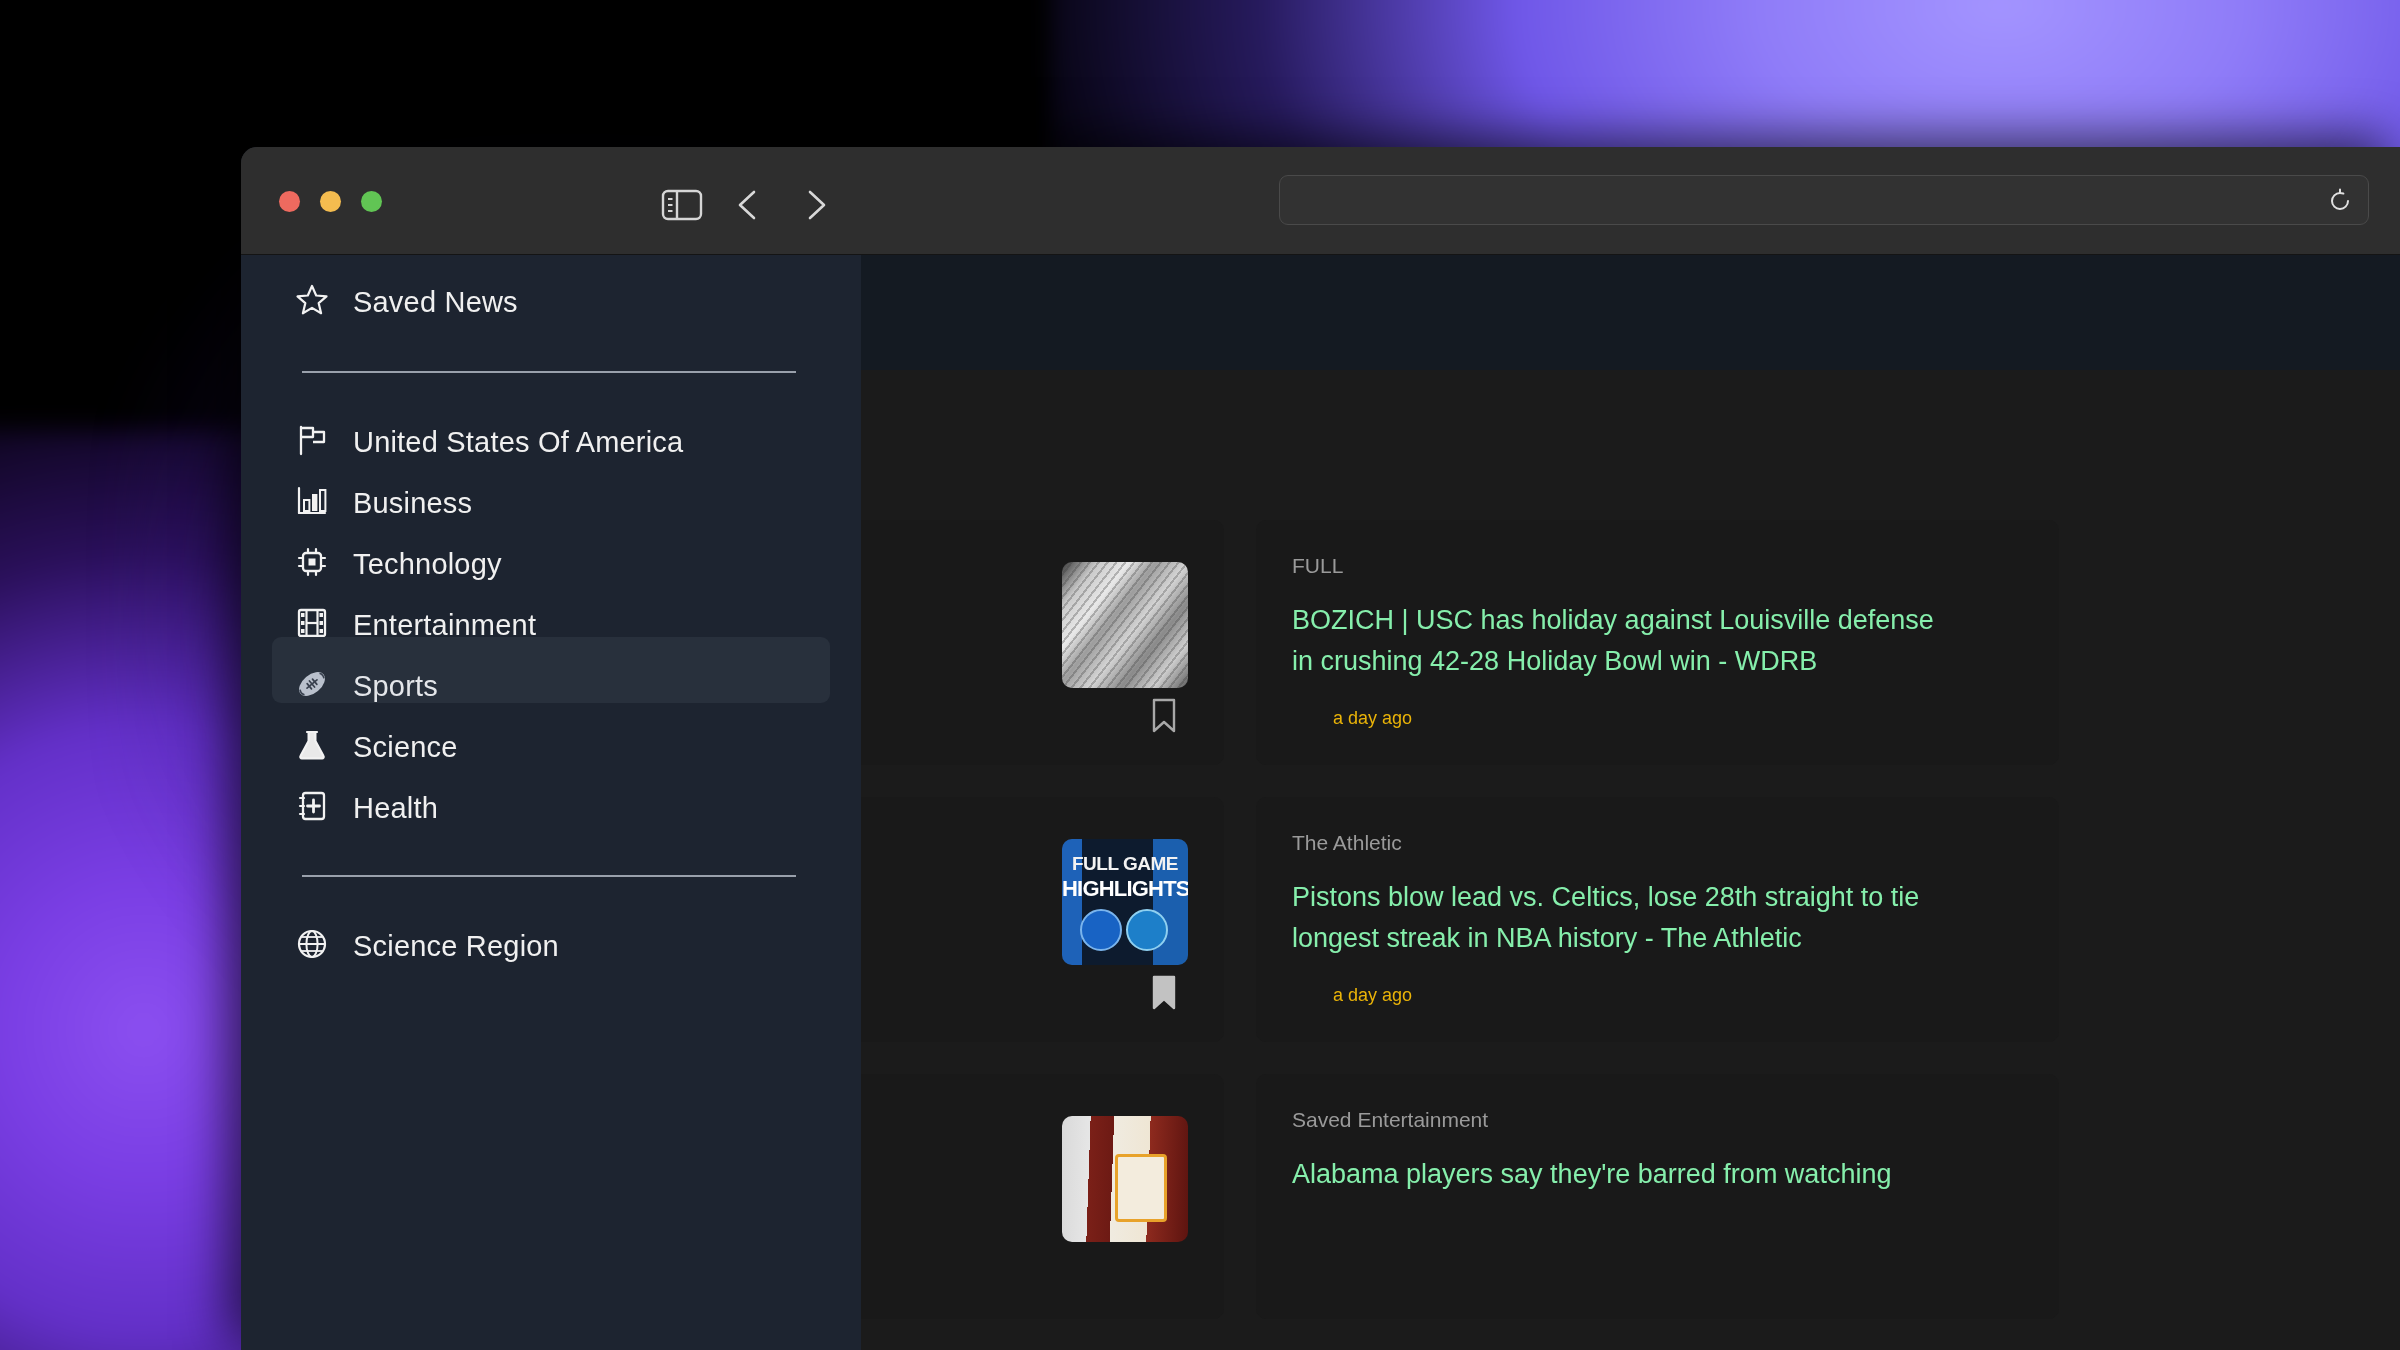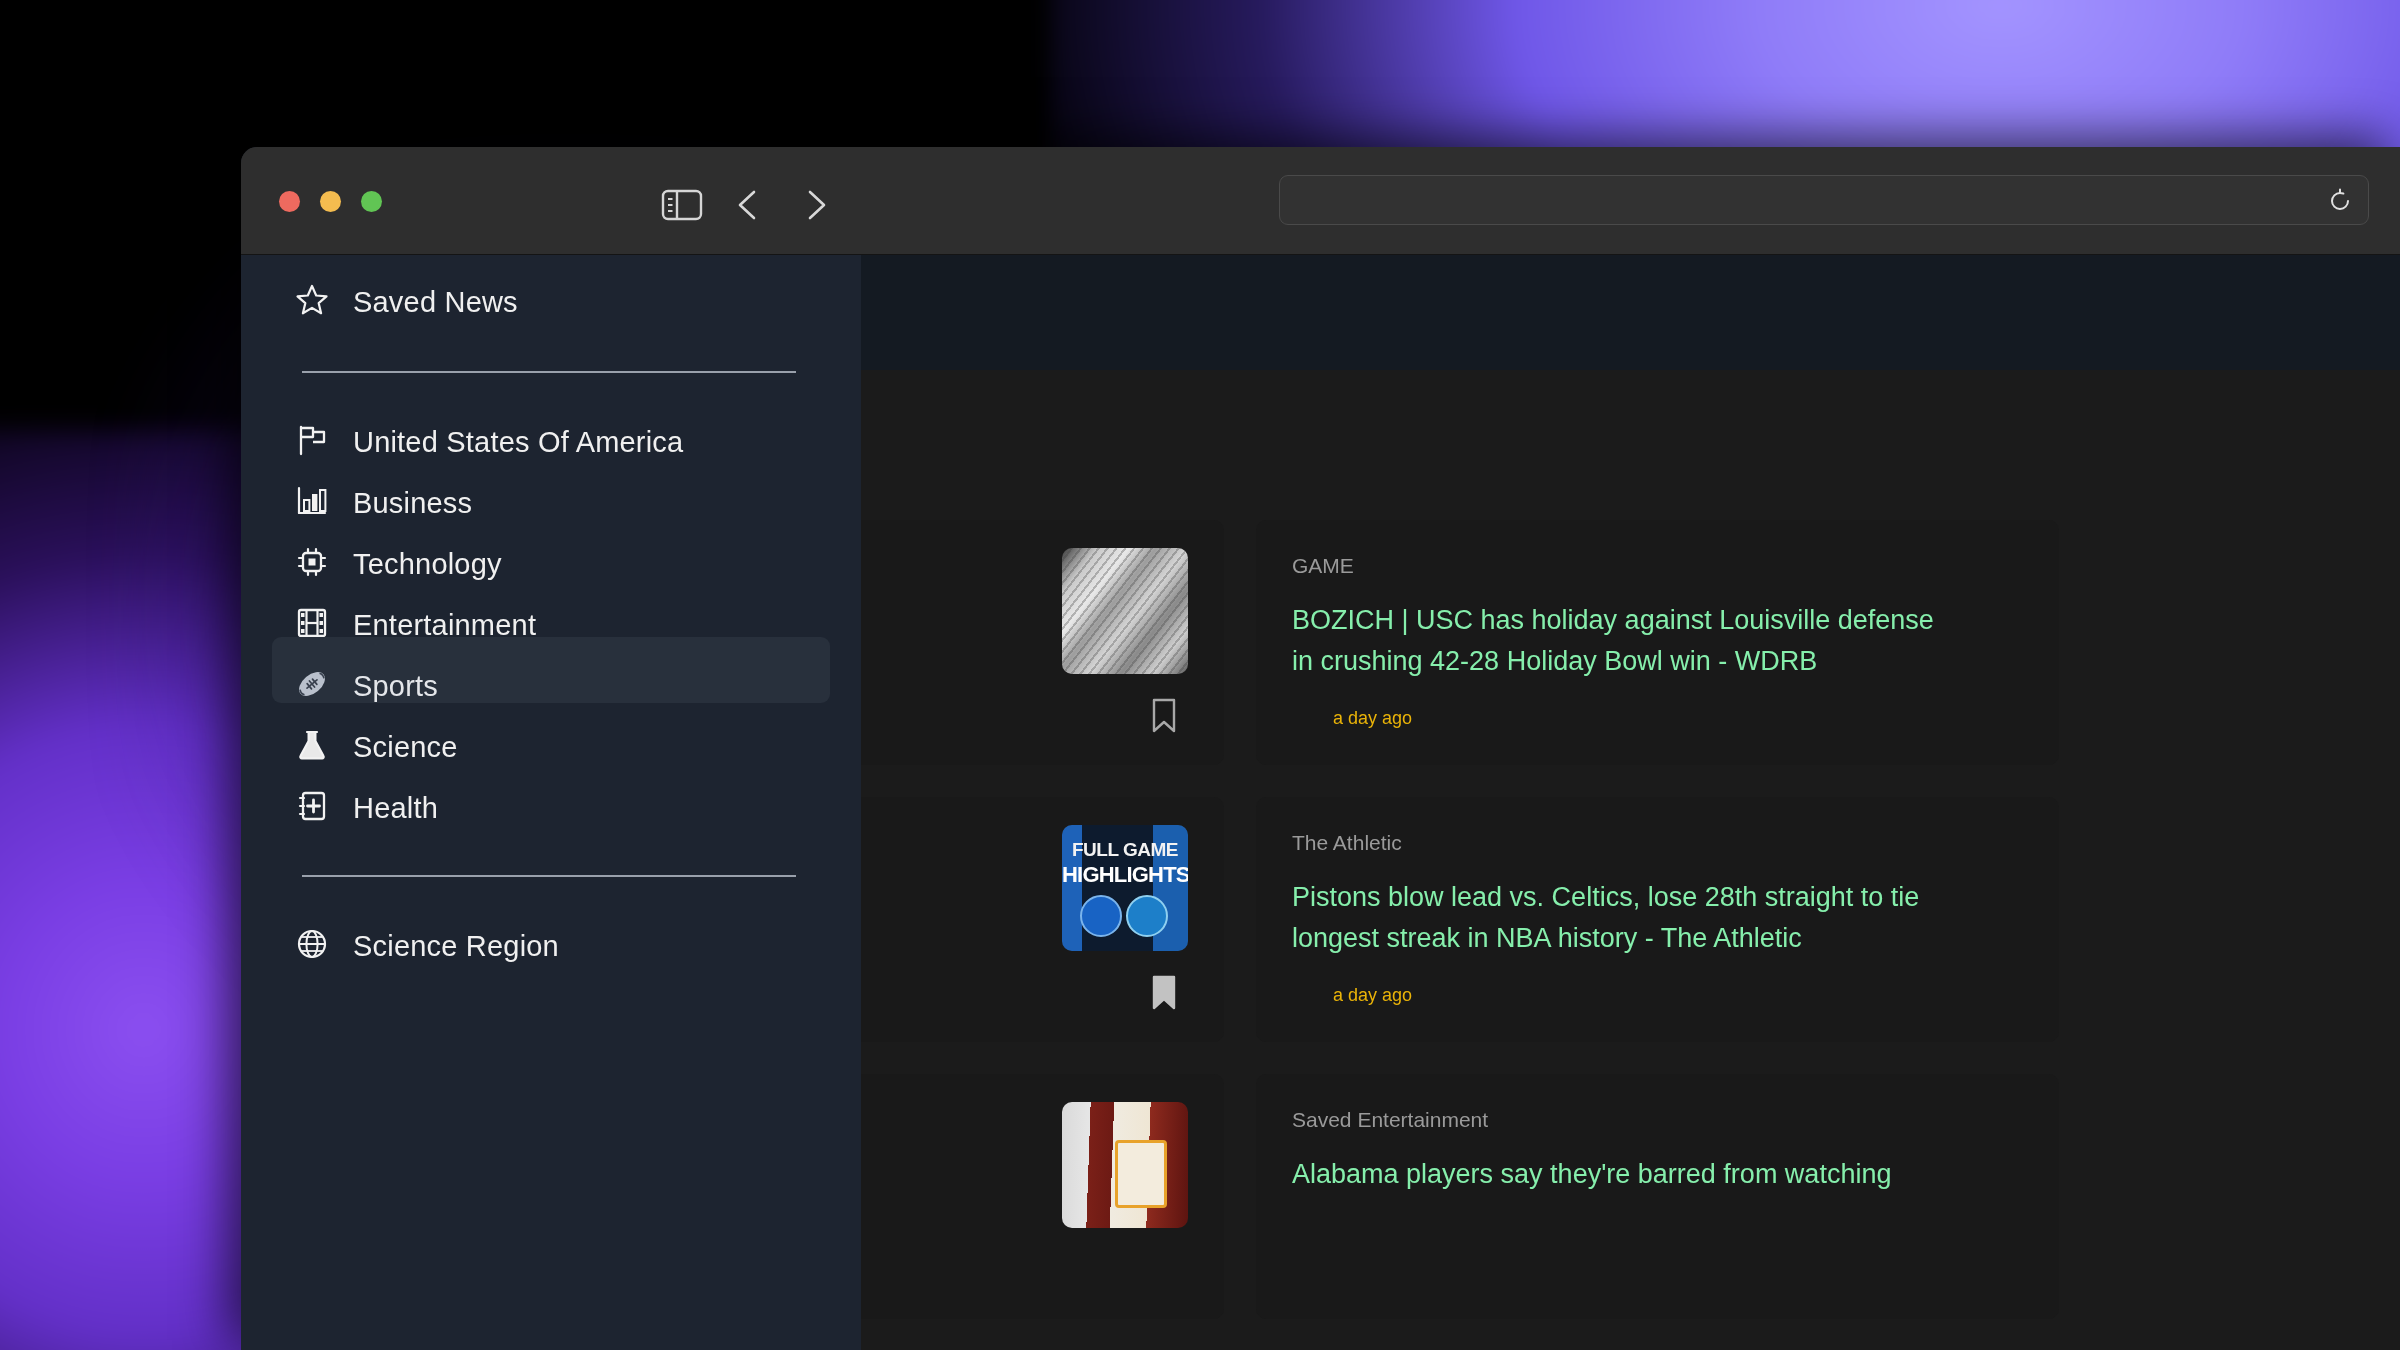--- a/index.html
+++ b/index.html
@@ -155,21 +155,21 @@
   }
   .card-time {
     position: absolute;
     left: 36px; bottom: 36px;
     font-size: 18px;
     color: #eab308;
     margin-left: 41px;
   }
   .card-thumb {
     position: absolute;
-    right: 36px; top: 28px;
+    right: 36px; top: 42px;
     width: 126px; height: 126px;
     border-radius: 10px;
     overflow: hidden;
     background: #2a2a2a;
   }
   .card-bookmark {
     position: absolute;
     right: 45px; bottom: 30px;
     width: 30px; height: 38px;
   }
@@ -337,21 +337,21 @@
             <div class="thumb-news"></div>
           </div>
           <div class="card-bookmark">
             <svg width="30" height="38" viewBox="0 0 30 38">
               <path d="M5,3 H25 V34 L15,25 L5,34 Z" fill="none" stroke="#a8a8a8" stroke-width="2.4" stroke-linejoin="round"></path>
             </svg>
           </div>
         </div>
 
         <div class="card">
-          <div class="card-source">GAME</div>
+          <div class="card-source">FULL</div>
           <div class="card-title" style="width:820px">BOZICH | USC has holiday against Louisville defense</div>
           <div class="card-title" style="width:820px">in crushing 42-28 Holiday Bowl win - WDRB</div>
           <div class="card-time">a day ago</div>
         </div>
 
         <div class="card">
           <div class="card-source"></div>
           <div class="card-title">VOLVES | FULL GAME</div>
           <div class="card-title">28, 2023 - NBA</div>
           <div class="card-thumb">

